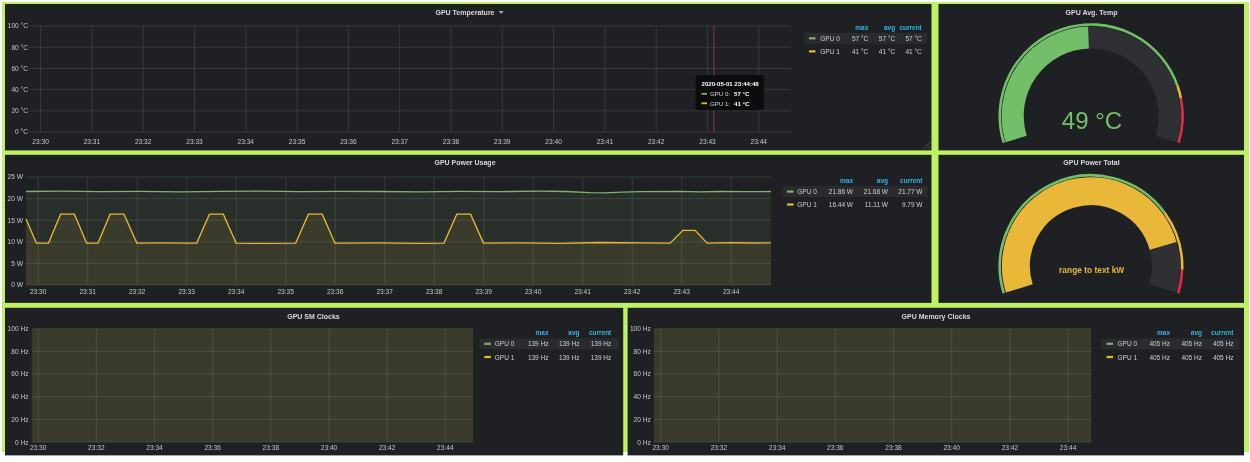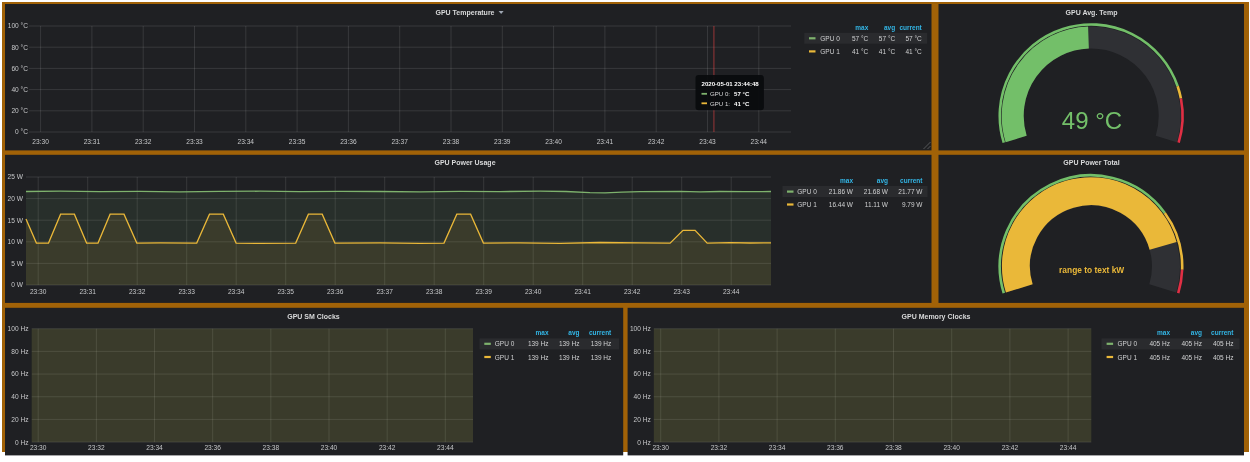--- a/index.html
+++ b/index.html
@@ -1,19 +1,19 @@
 <!DOCTYPE html>
 <html><head>
 <meta charset="utf-8">
 <style>
   * { margin: 0; padding: 0; box-sizing: border-box; }
   html, body { width: 1250px; height: 462px; background: #ffffff; overflow: hidden;
     font-family: "Liberation Sans", sans-serif; }
   #page { position: absolute; left: 2px; top: 2px; width: 1247px; height: 450px;
-    background: #a16207; }
+    background: #bef264; }
   svg { position: absolute; left: 0; top: 0; }
   text { font-family: "Liberation Sans", sans-serif; }
   .ttl { font-size: 7px; font-weight: bold; fill: #d8d9da; }
   .ax  { font-size: 6.6px; fill: #c7c8ca; }
   .lgh { font-size: 6.5px; font-weight: bold; fill: #33b5e5; }
   .lg  { font-size: 6.5px; fill: #d0d1d2; }
   .tt  { font-size: 6.1px; }
   .b   { font-weight: bold; }
   .gv1 { font-size: 24px; fill: #73bf69; }
   .gv2 { font-size: 8.4px; font-weight: bold; fill: #eab839; }

